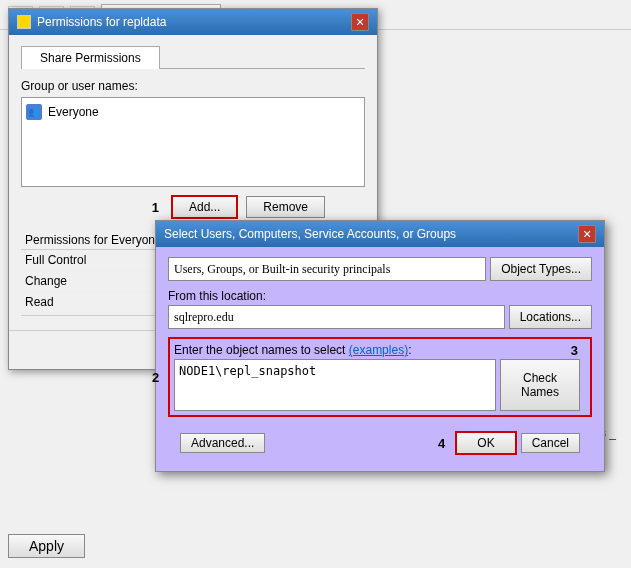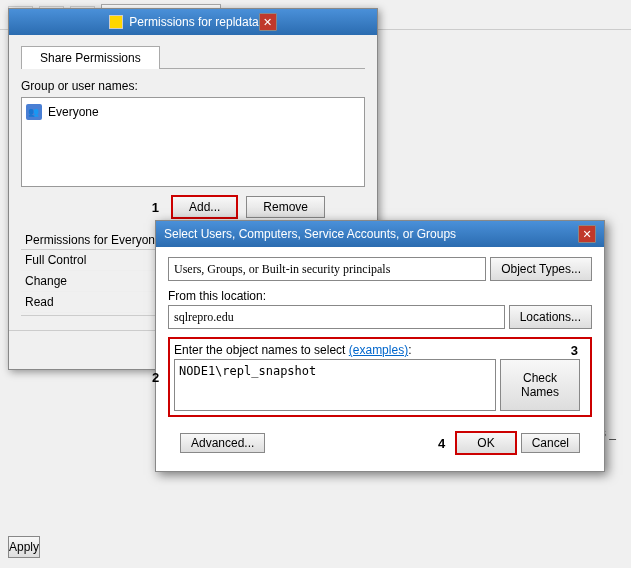--- a/index.html
+++ b/index.html
@@ -56,21 +56,21 @@
       border: 1px solid #888;
       box-shadow: 2px 2px 8px rgba(0,0,0,0.4);
       z-index: 10;
     }
     .dialog-titlebar {
       background: linear-gradient(to bottom, #4a90d9, #2b6cb0);
       color: white;
       padding: 4px 8px;
       display: flex;
       align-items: center;
-      justify-content: center;
+      justify-content: space-between;
       height: 26px;
       font-size: 12px;
     }
     .titlebar-left {
       display: flex;
       align-items: center;
       gap: 6px;
     }
     .title-icon {
       width: 14px;
@@ -201,21 +201,21 @@
       padding: 8px 12px;
       border-top: 1px solid #ccc;
     }
 
     
     .select-dialog {
       position: absolute;
       top: 220px;
       left: 155px;
       width: 450px;
-      background: #ffffff;
+      background: #c4b5fd;
       border: 1px solid #888;
       box-shadow: 3px 3px 10px rgba(0,0,0,0.5);
       z-index: 20;
     }
     .select-dialog-titlebar {
       background: linear-gradient(to bottom, #4a90d9, #2b6cb0);
       color: white;
       padding: 4px 8px;
       display: flex;
       align-items: center;
@@ -304,25 +304,25 @@
       background: linear-gradient(to bottom, #f8f8f8, #ddd);
       cursor: pointer;
       font-size: 12px;
     }
     .apply-btn-area {
       position: absolute;
       bottom: 10px;
       left: 8px;
     }
     .apply-btn {
-      padding: 3px 0;
+      padding: 3px 20px;
       border: 1px solid #888;
       background: linear-gradient(to bottom, #f8f8f8, #ddd);
       cursor: pointer;
-      font-size: 12px;
+      font-size: 14px;
     }
     .locations-text {
       font-size: 12px;
       color: #333;
     }
   </style>
 </head>
 <body>
 
 <div class="bg-window">

